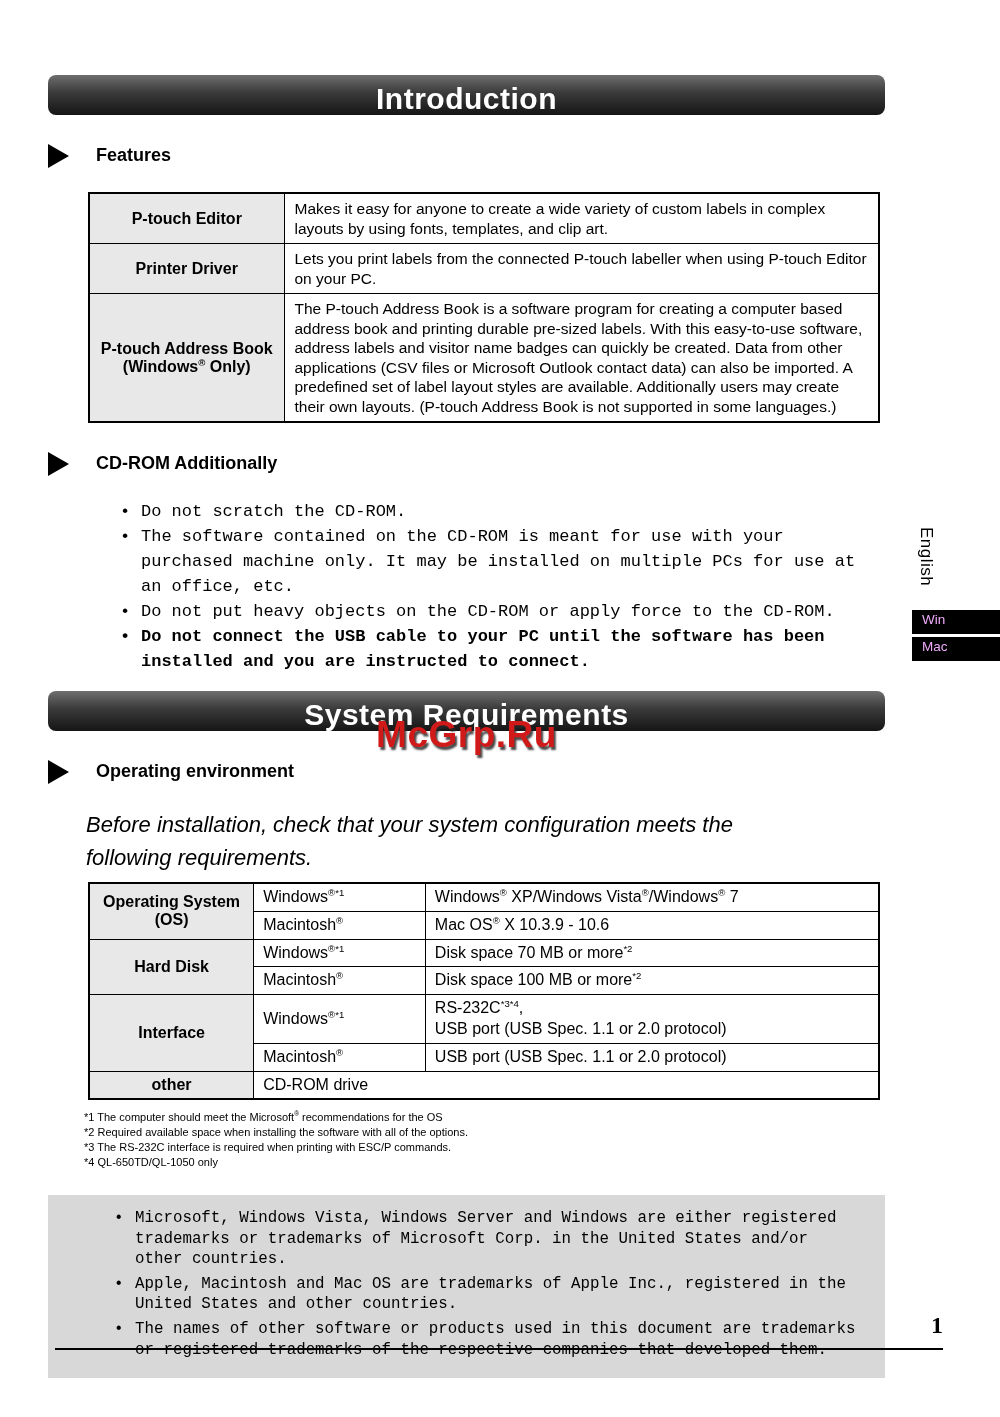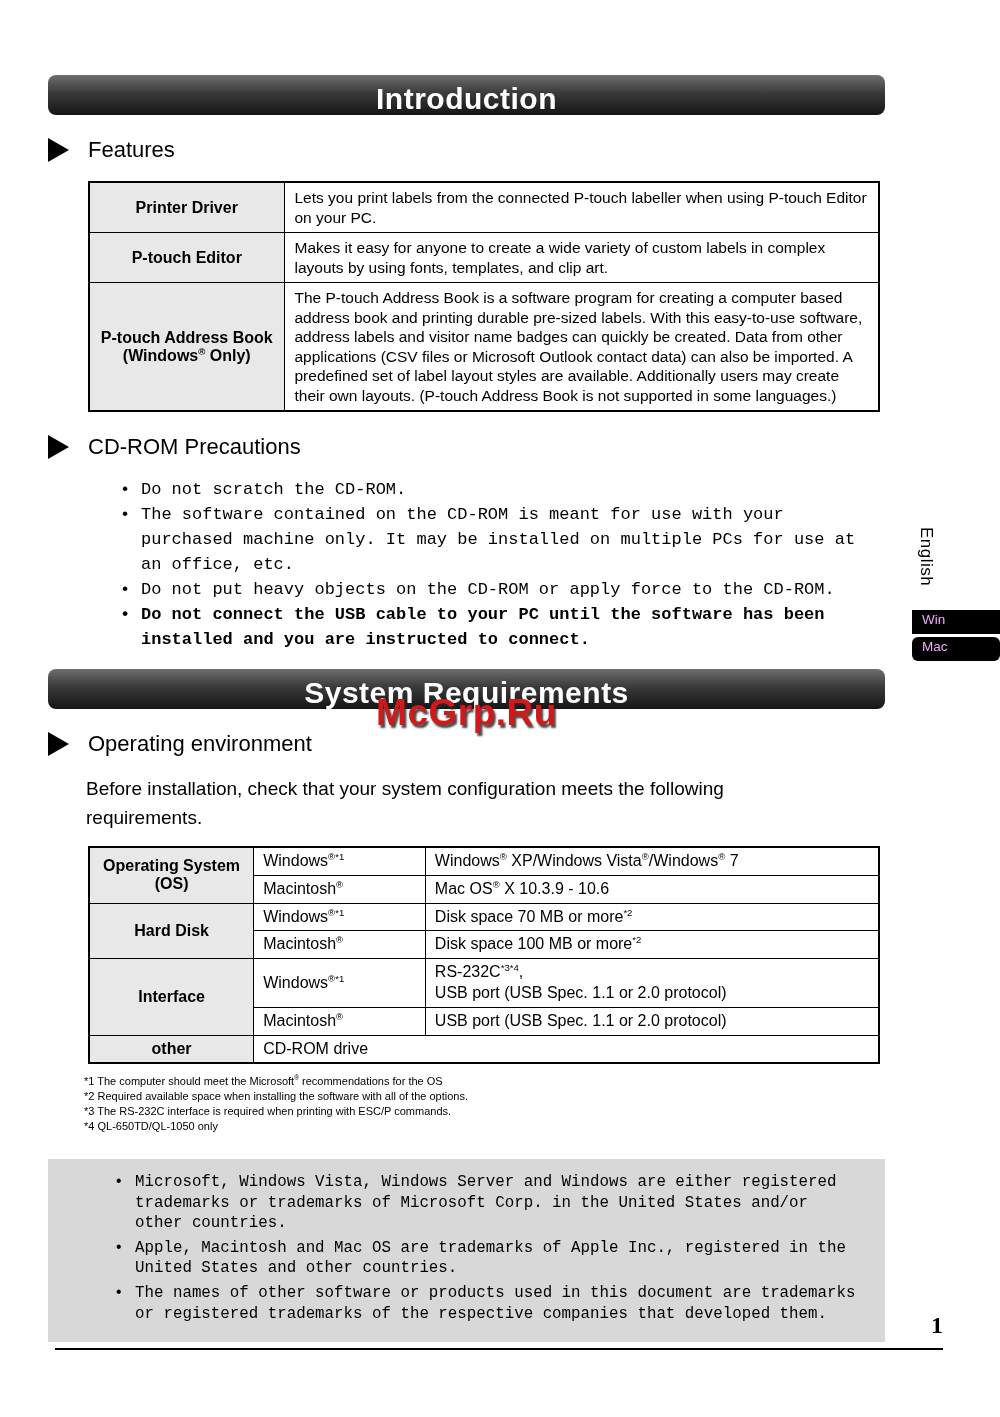--- a/index.html
+++ b/index.html
@@ -12,52 +12,52 @@
          color:#fff; font-size:30px; font-weight:bold; text-align:center; line-height:47px;
          letter-spacing:0.5px; border-radius:8px; }
   .bar.sysreq { margin-top:16px; position:relative; }
   .watermark { position:absolute; left:50%; top:20px; transform:translateX(-50%);
                font-size:37px; font-weight:bold; color:#d01a1a;
                text-shadow:2px 3px 2px rgba(40,40,40,0.85); white-space:nowrap; z-index:3; }
 
   .sec-head { display:flex; align-items:center; gap:15px; margin:18px 0 14px 0; }
   .tri { width:0; height:0; border-left:21px solid #000; border-top:12px solid transparent;
          border-bottom:12px solid transparent; }
-  .sec-head h2 { margin:4px; font-size:22px; font-weight:normal; }
+  .sec-head h2 { margin:12px; font-size:18px; font-weight:bold; }
 
   .tbl { border-collapse:collapse; margin-left:40px; width:792px; border:2px solid #000; }
   .tbl td { border:1px solid #000; }
   .tbl .lbl { background:#e8e8e8; font-weight:bold; text-align:center; vertical-align:middle;
               font-size:16px; padding:4px 6px; }
   .tbl .desc { font-size:15.5px; line-height:1.26; padding:5px 10px; vertical-align:middle; }
 
   .bullets { margin:6px 0 0 70px; width:742px; }
   .bullet { position:relative; padding-left:23px; font-size:17px; line-height:1.47;font-family:Liberation Mono, monospace; }
   .bullet::before { content:"•"; position:absolute; left:2px; }
   .bullet.bold { font-weight:bold; }
 
-  .para { margin:2px 0 14px 38px; width:700px; font-size:19px; line-height:1.5; }
+  .para { margin:2px 0 8px 38px; width:700px; font-size:22px; line-height:1.5;font-style:italic; }
 
   .req .sub, .req .val { font-size:16px; padding:3px 9px; vertical-align:middle; line-height:1.3; }
 
   .footnotes { margin:10px 0 0 36px; font-size:11px; line-height:1.34; }
 
   .graybox { margin-top:26px; background:#d8d8d8; padding:13px 24px 13px 64px; }
   .graybox .bullet { font-size:15.8px; line-height:1.28; margin-bottom:5px; }
 
   .footer { position:absolute; left:55px; top:1312px; width:888px; border-bottom:2px solid #000;
             text-align:right; padding-bottom:9px; font-family:"Liberation Serif", serif;
             font-size:24px; font-weight:bold; }
 
   .english { position:absolute; left:916px; top:527px; writing-mode:vertical-rl;
              font-size:17px; letter-spacing:0.5px; }
   .tab { position:absolute; left:912px; width:88px; height:24px; background:#000; color:#f0abfc;
          font-size:13.5px; font-weight:normal; line-height:20px; padding-left:10px; }
   .tab.win { top:610px; }
-  .tab.mac { top:637px;border-radius:6px; }
+  .tab.mac { top:637px; }
 
   sup { font-size:0.6em; vertical-align:super; line-height:0; }
 </style>
 </head>
 <body>
 
 <div class="page">
 
   <div class="main">
 
@@ -68,40 +68,40 @@
       <h2>Features</h2>
     </div>
 
     <table class="tbl features">
       <colgroup>
           <col style="width:195px">
           <col>
         </colgroup>
       <tbody>
           <tr>
+        <td class="lbl">P-touch Editor</td>
+        <td class="desc">Makes it easy for anyone to create a wide variety of custom labels in complex layouts by using fonts, templates, and clip art.</td>
+      </tr>
+      <tr>
         <td class="lbl">Printer Driver</td>
         <td class="desc">Lets you print labels from the connected P-touch labeller when using P-touch Editor on your PC.</td>
-      </tr>
-      <tr>
-        <td class="lbl">P-touch Editor</td>
-        <td class="desc">Makes it easy for anyone to create a wide variety of custom labels in complex layouts by using fonts, templates, and clip art.</td>
       </tr>
       <tr>
         <td class="lbl">
           <div>P-touch Address Book</div>
           <div>(Windows<sup>®</sup> Only)</div>
         </td>
         <td class="desc">The P-touch Address Book is a software program for creating a computer based address book and printing durable pre-sized labels. With this easy-to-use software, address labels and visitor name badges can quickly be created. Data from other applications (CSV files or Microsoft Outlook contact data) can also be imported. A predefined set of label layout styles are available. Additionally users may create their own layouts. (P-touch Address Book is not supported in some languages.)</td>
       </tr>
     </tbody>
       </table>
 
     <div class="sec-head">
       <span class="tri"></span>
-      <h2>CD-ROM Precautions</h2>
+      <h2>CD-ROM Additionally</h2>
     </div>
 
     <div class="bullets">
       <div class="bullet">Do not scratch the CD-ROM.</div>
       <div class="bullet">The software contained on the CD-ROM is meant for use with your purchased machine only. It may be installed on multiple PCs for use at an office, etc.</div>
       <div class="bullet">Do not put heavy objects on the CD-ROM or apply force to the CD-ROM.</div>
       <div class="bullet bold">Do not connect the USB cable to your PC until the software has been installed and you are instructed to connect.</div>
     </div>
 
     <div class="bar sysreq">

